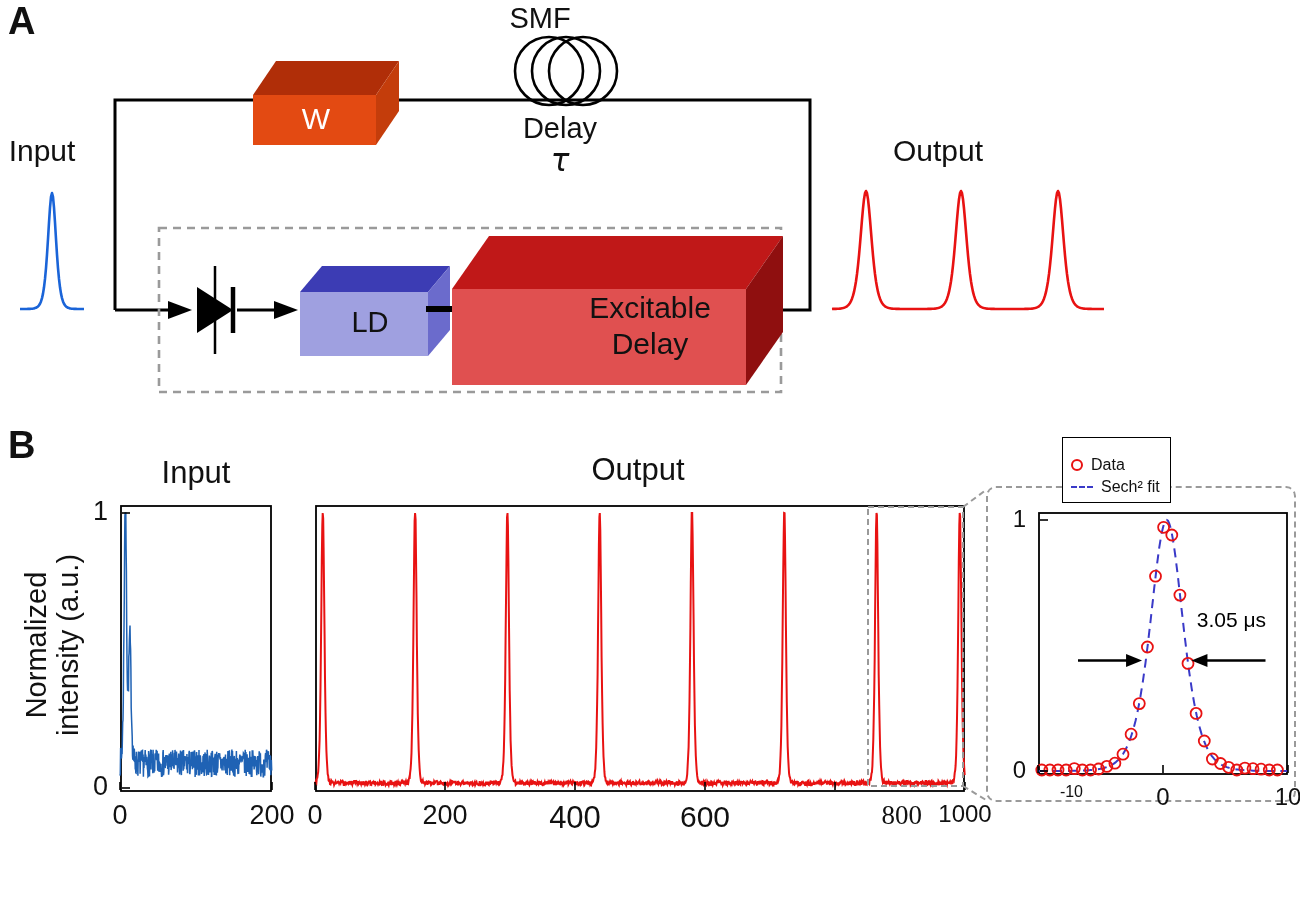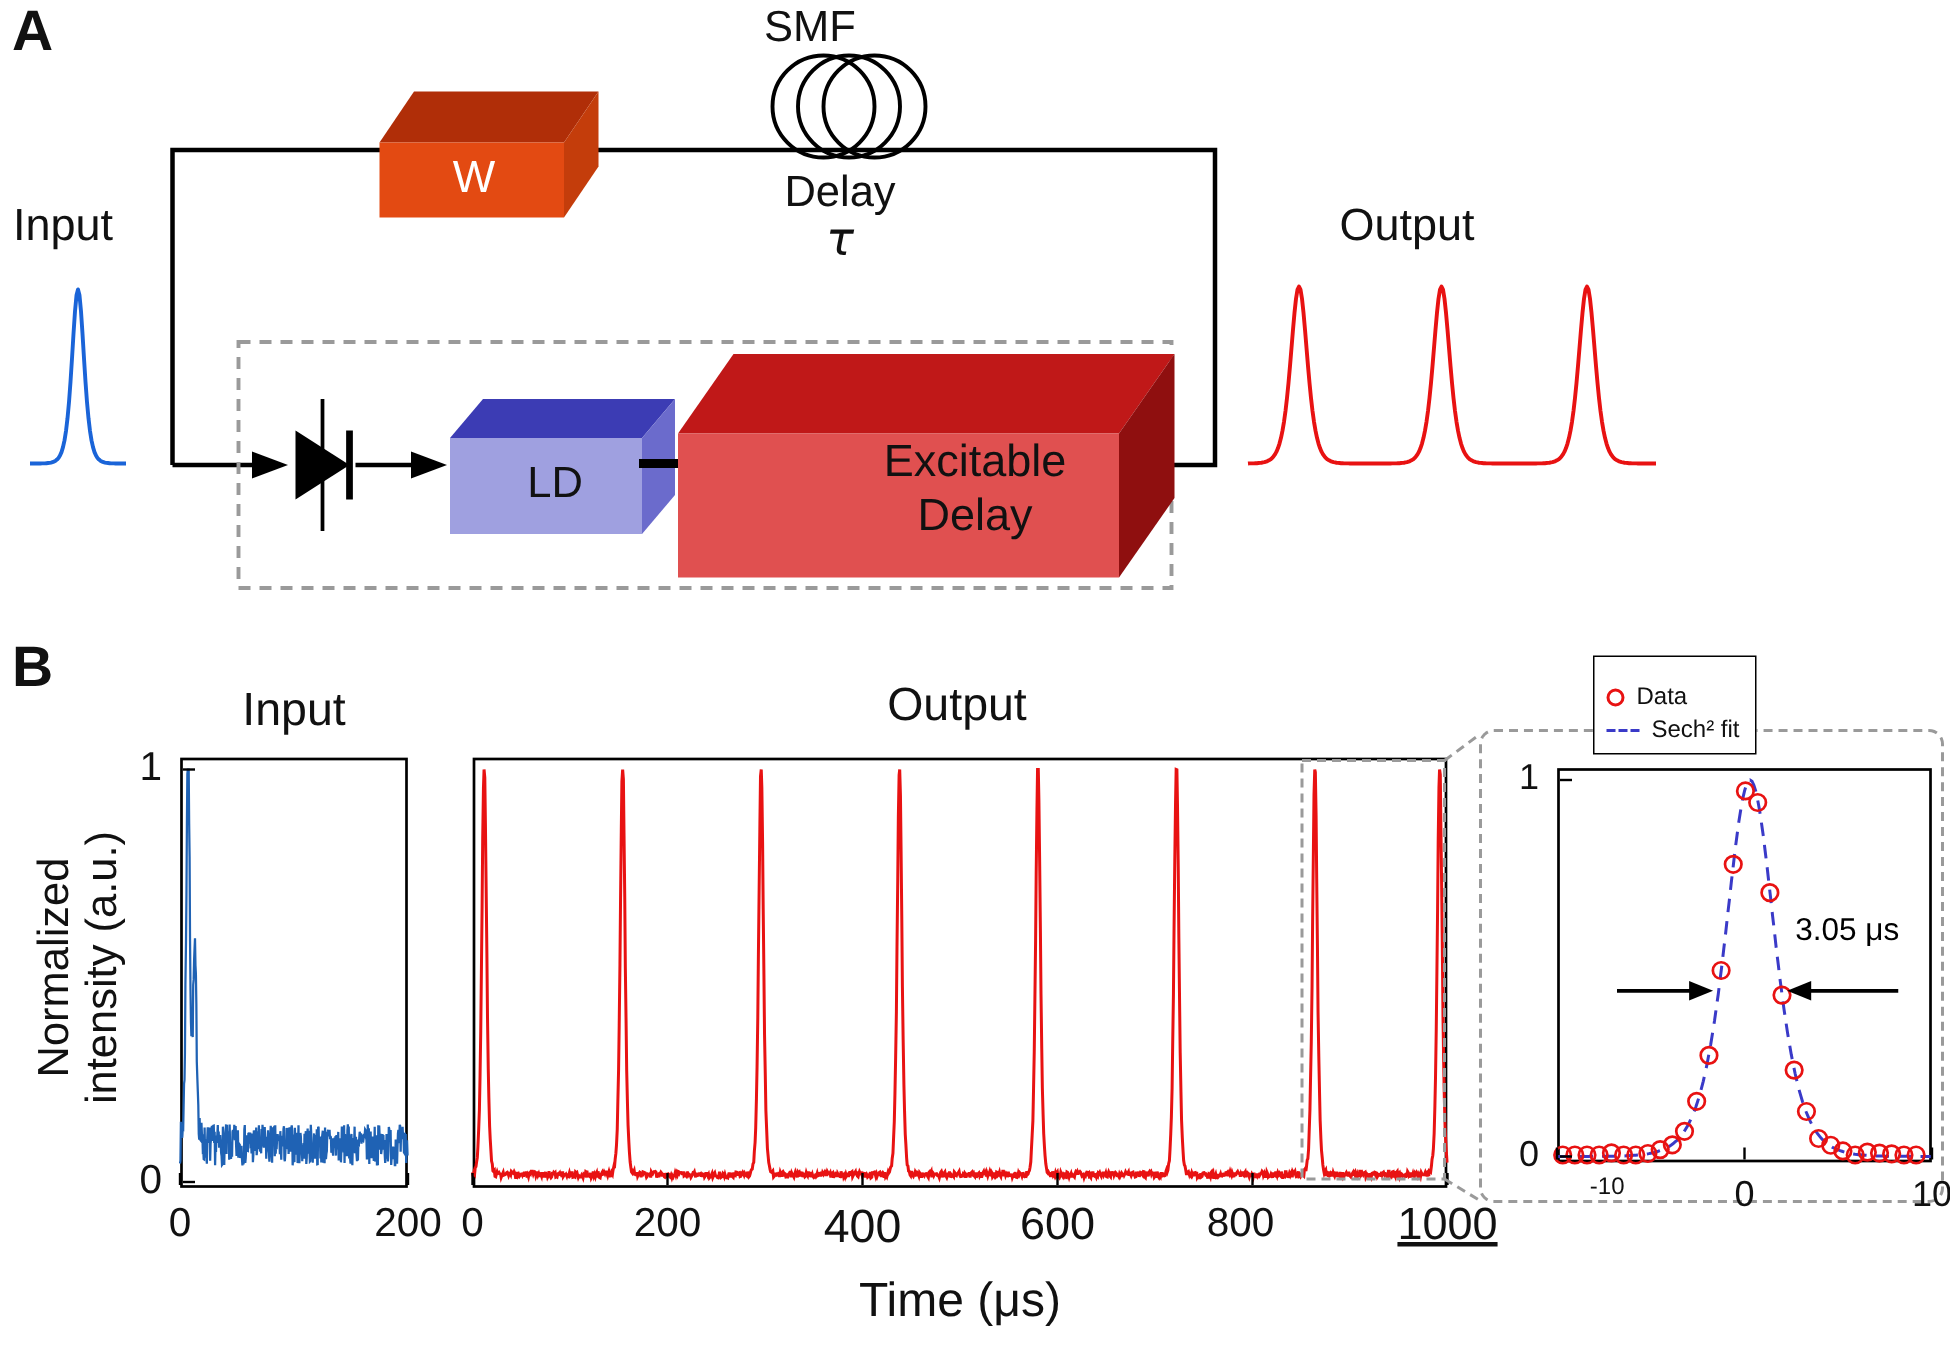--- a/index.html
+++ b/index.html
@@ -169,30 +169,29 @@
     <div class="legend-row">
       <span id="legend-marker-data" class="legend-circle" style="border-color: rgb(232, 18, 18);"></span>
       <span class="legend-text">Data</span>
     </div>
     <div class="legend-row">
       <span id="legend-marker-fit" class="legend-dash" style="border-top-color: rgb(58, 58, 200);"></span>
       <span class="legend-text">Sech² fit</span>
     </div>
   </div>
 
-  <div class="t lbl32 cx" style="left:640px;top:848px">Time (μs)</div>
 
 <div class="tick" style="left: 75px; top: 800px; width: 90px; font-size: 27px; text-align: center;">0</div>
     <div class="tick" style="left: 227px; top: 800px; width: 90px; font-size: 27px; text-align: center;">200</div>
     <div class="tick" style="left: 68px; top: 771.26px; width: 40px; font-size: 27px; text-align: right;">0</div>
     <div class="tick" style="left: 68px; top: 496.26px; width: 40px; font-size: 27px; text-align: right;">1</div>
     <div class="tick" style="left: 270px; top: 800px; width: 90px; font-size: 27px; text-align: center;">0</div>
     <div class="tick" style="left: 400px; top: 800px; width: 90px; font-size: 27px; text-align: center;">200</div>
     <div class="tick" style="left: 530px; top: 800px; width: 90px; font-size: 31px; text-align: center;">400</div>
     <div class="tick" style="left: 660px; top: 800px; width: 90px; font-size: 30px; text-align: center;">600</div>
-    <div class="tick" style="left: 782px; top: 800px; width: 90px; font-size: 27px; text-align: center;">800</div>
-    <div class="tick" style="left: 920px; top: 800px; width: 90px; font-size: 30px; text-align: center; text-decoration: underline;">1000</div>
+    <div class="tick" style="left: 832px; top: 800px; width: 90px; font-size: 27px; text-align: right; font-family: Liberation Serif, serif;">800</div>
+    <div class="tick" style="left: 920px; top: 800px; width: 90px; font-size: 24px; text-align: center;">1000</div>
     <div class="tick" style="left: 993px; top: 783px; width: 90px; font-size: 16px; text-align: right;">-10</div>
     <div class="tick" style="left: 1118px; top: 783px; width: 90px; font-size: 24px; text-align: center;">0</div>
     <div class="tick" style="left: 1243px; top: 783px; width: 90px; font-size: 24px; text-align: center;">10</div>
     <div class="tick" style="left: 986px; top: 756.12px; width: 40px; font-size: 24px; text-align: right;">0</div>
     <div class="tick" style="left: 986px; top: 505.12px; width: 40px; font-size: 24px; text-align: right;">1</div>
   </div>
 
 </body></html>

